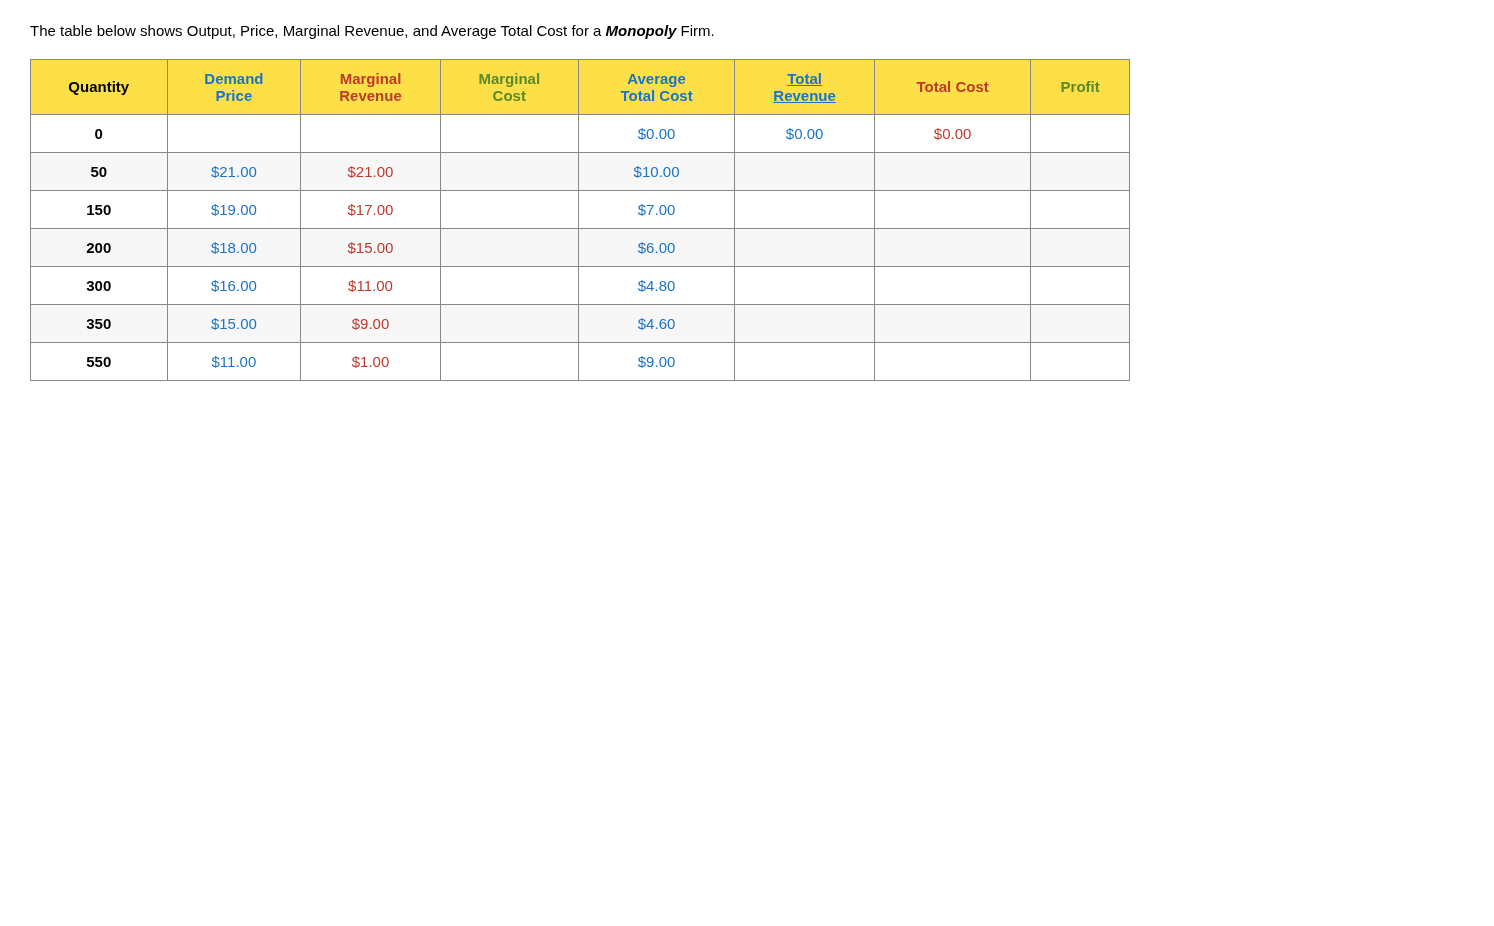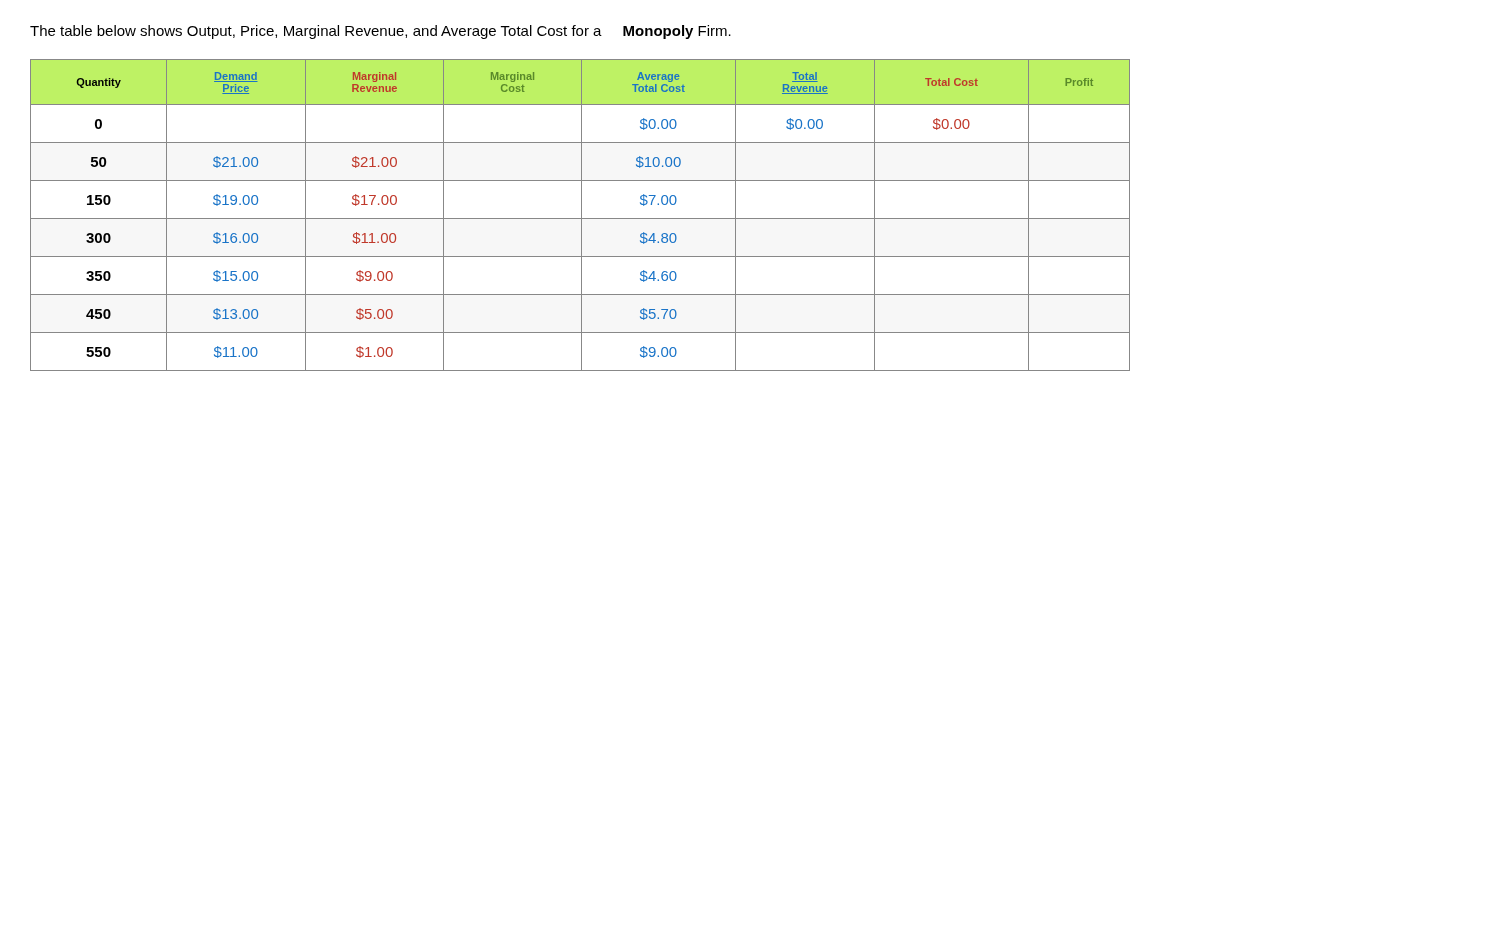--- a/index.html
+++ b/index.html
@@ -9,35 +9,35 @@
       padding: 20px 30px;
       font-size: 15px;
     }
     .intro-text {
       margin-bottom: 16px;
       font-size: 15px;
       line-height: 1.5;
     }
     .monopoly-bold {
       font-weight: bold;
-      margin-left: 17px;
+      font-style: italic;
     }
     table {
       border-collapse: collapse;
       width: 100%;
       max-width: 1100px;
     }
     th, td {
       border: 1.5px solid #888;
       text-align: center;
       padding: 10px 8px;
     }
     thead tr th {
-      background-color: #bef264;
-      font-size: 11px;
+      background-color: #fde047;
+      font-size: 15px;
       vertical-align: middle;
     }
     tbody tr td {
       background-color: #ffffff;
       font-size: 15px;
       vertical-align: middle;
     }
     .col-quantity {
       font-weight: bold;
       color: #000;
@@ -61,21 +61,20 @@
       color: #c0392b;
     }
     .col-profit {
       color: #5a8a2a;
     }
     th.th-quantity {
       color: #000;
     }
     th.th-demand-price {
       color: #1a74c8;
-      text-decoration: underline;
     }
     th.th-marginal-revenue {
       color: #c0392b;
     }
     th.th-marginal-cost {
       color: #5a8a2a;
     }
     th.th-atc {
       color: #1a74c8;
       margin-left: 12px;
@@ -142,50 +141,50 @@
         <td class="col-quantity">150</td>
         <td class="col-demand-price">$19.00</td>
         <td class="col-marginal-revenue">$17.00</td>
         <td class="col-marginal-cost"></td>
         <td class="col-atc">$7.00</td>
         <td class="col-total-revenue"></td>
         <td class="col-total-cost"></td>
         <td class="col-profit"></td>
       </tr>
       <tr>
+        <td class="col-quantity">200</td>
+        <td class="col-demand-price">$18.00</td>
+        <td class="col-marginal-revenue">$15.00</td>
+        <td class="col-marginal-cost"></td>
+        <td class="col-atc">$6.00</td>
+        <td class="col-total-revenue"></td>
+        <td class="col-total-cost"></td>
+        <td class="col-profit"></td>
+      </tr>
+      <tr>
         <td class="col-quantity">300</td>
         <td class="col-demand-price">$16.00</td>
         <td class="col-marginal-revenue">$11.00</td>
         <td class="col-marginal-cost"></td>
         <td class="col-atc">$4.80</td>
         <td class="col-total-revenue"></td>
         <td class="col-total-cost"></td>
         <td class="col-profit"></td>
       </tr>
       <tr>
         <td class="col-quantity">350</td>
         <td class="col-demand-price">$15.00</td>
         <td class="col-marginal-revenue">$9.00</td>
         <td class="col-marginal-cost"></td>
         <td class="col-atc">$4.60</td>
         <td class="col-total-revenue"></td>
         <td class="col-total-cost"></td>
         <td class="col-profit"></td>
       </tr>
       <tr>
-        <td class="col-quantity">450</td>
-        <td class="col-demand-price">$13.00</td>
-        <td class="col-marginal-revenue">$5.00</td>
-        <td class="col-marginal-cost"></td>
-        <td class="col-atc">$5.70</td>
-        <td class="col-total-revenue"></td>
-        <td class="col-total-cost"></td>
-        <td class="col-profit"></td>
-      </tr>
-      <tr>
         <td class="col-quantity">550</td>
         <td class="col-demand-price">$11.00</td>
         <td class="col-marginal-revenue">$1.00</td>
         <td class="col-marginal-cost"></td>
         <td class="col-atc">$9.00</td>
         <td class="col-total-revenue"></td>
         <td class="col-total-cost"></td>
         <td class="col-profit"></td>
       </tr>
     </tbody>

